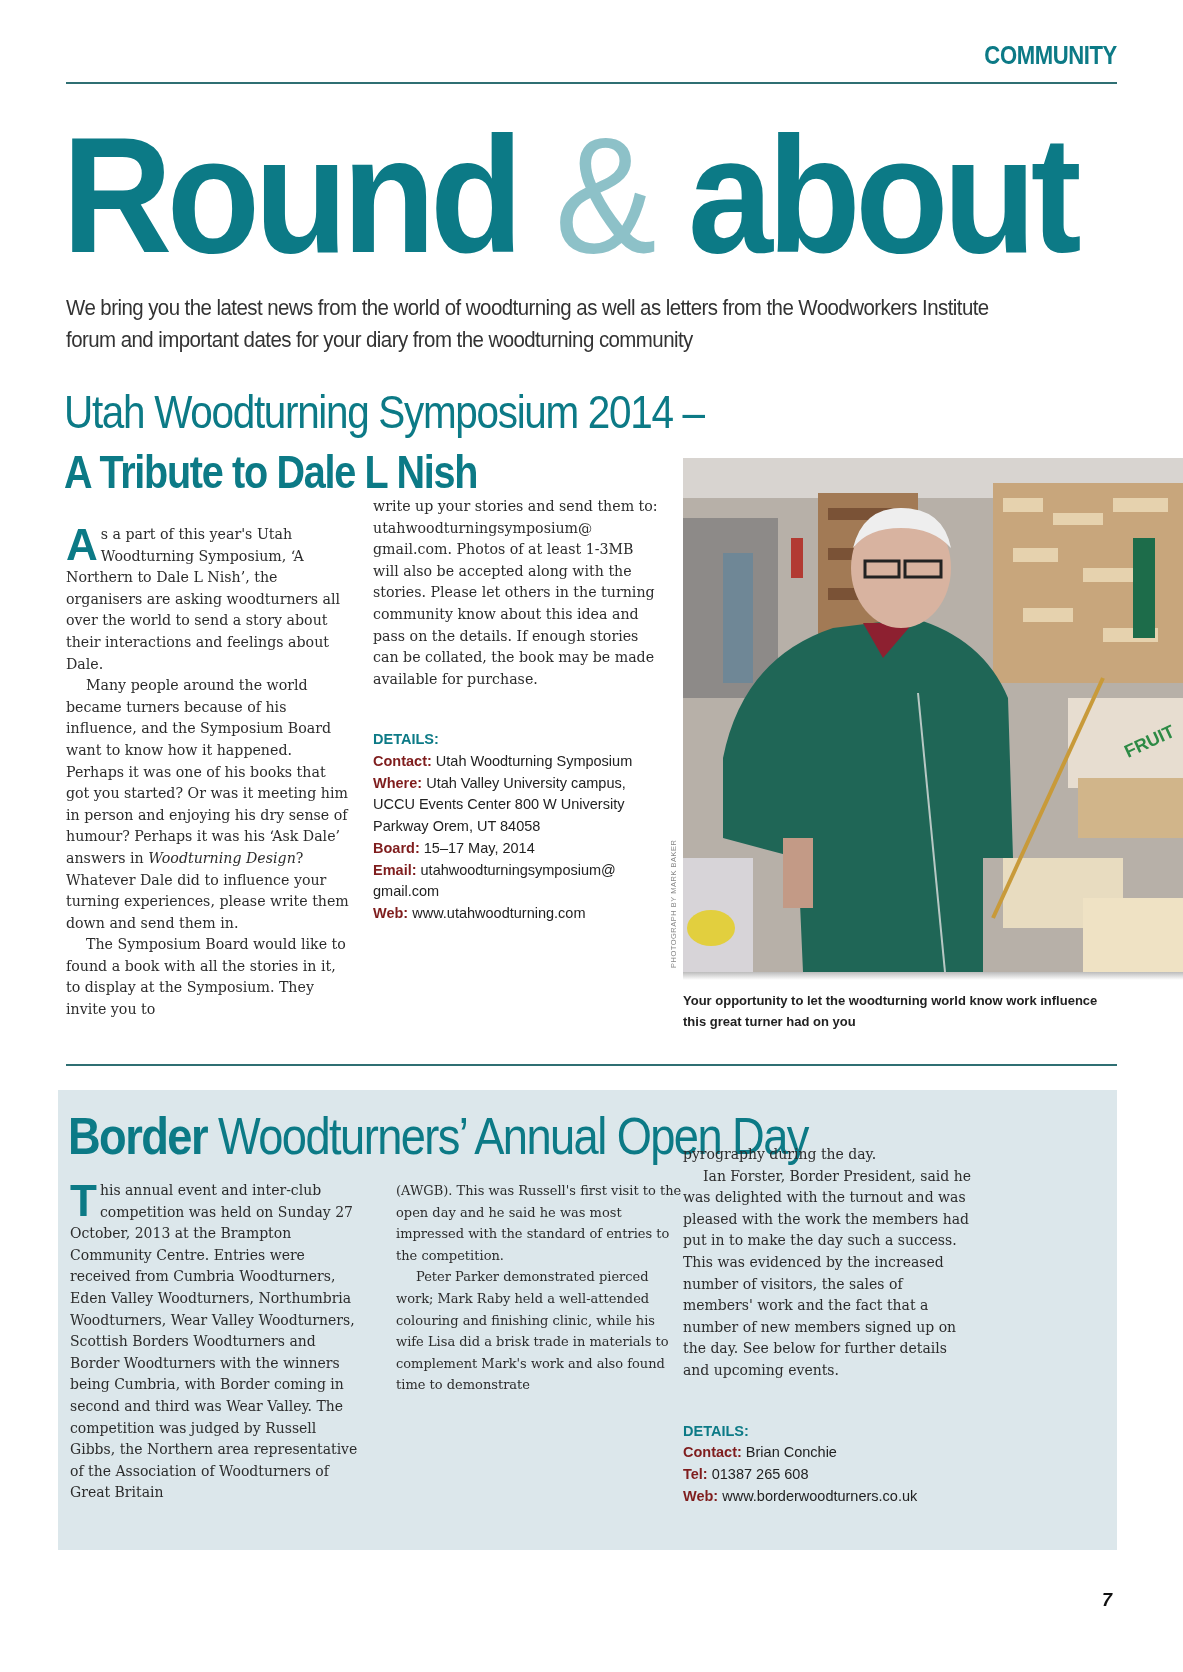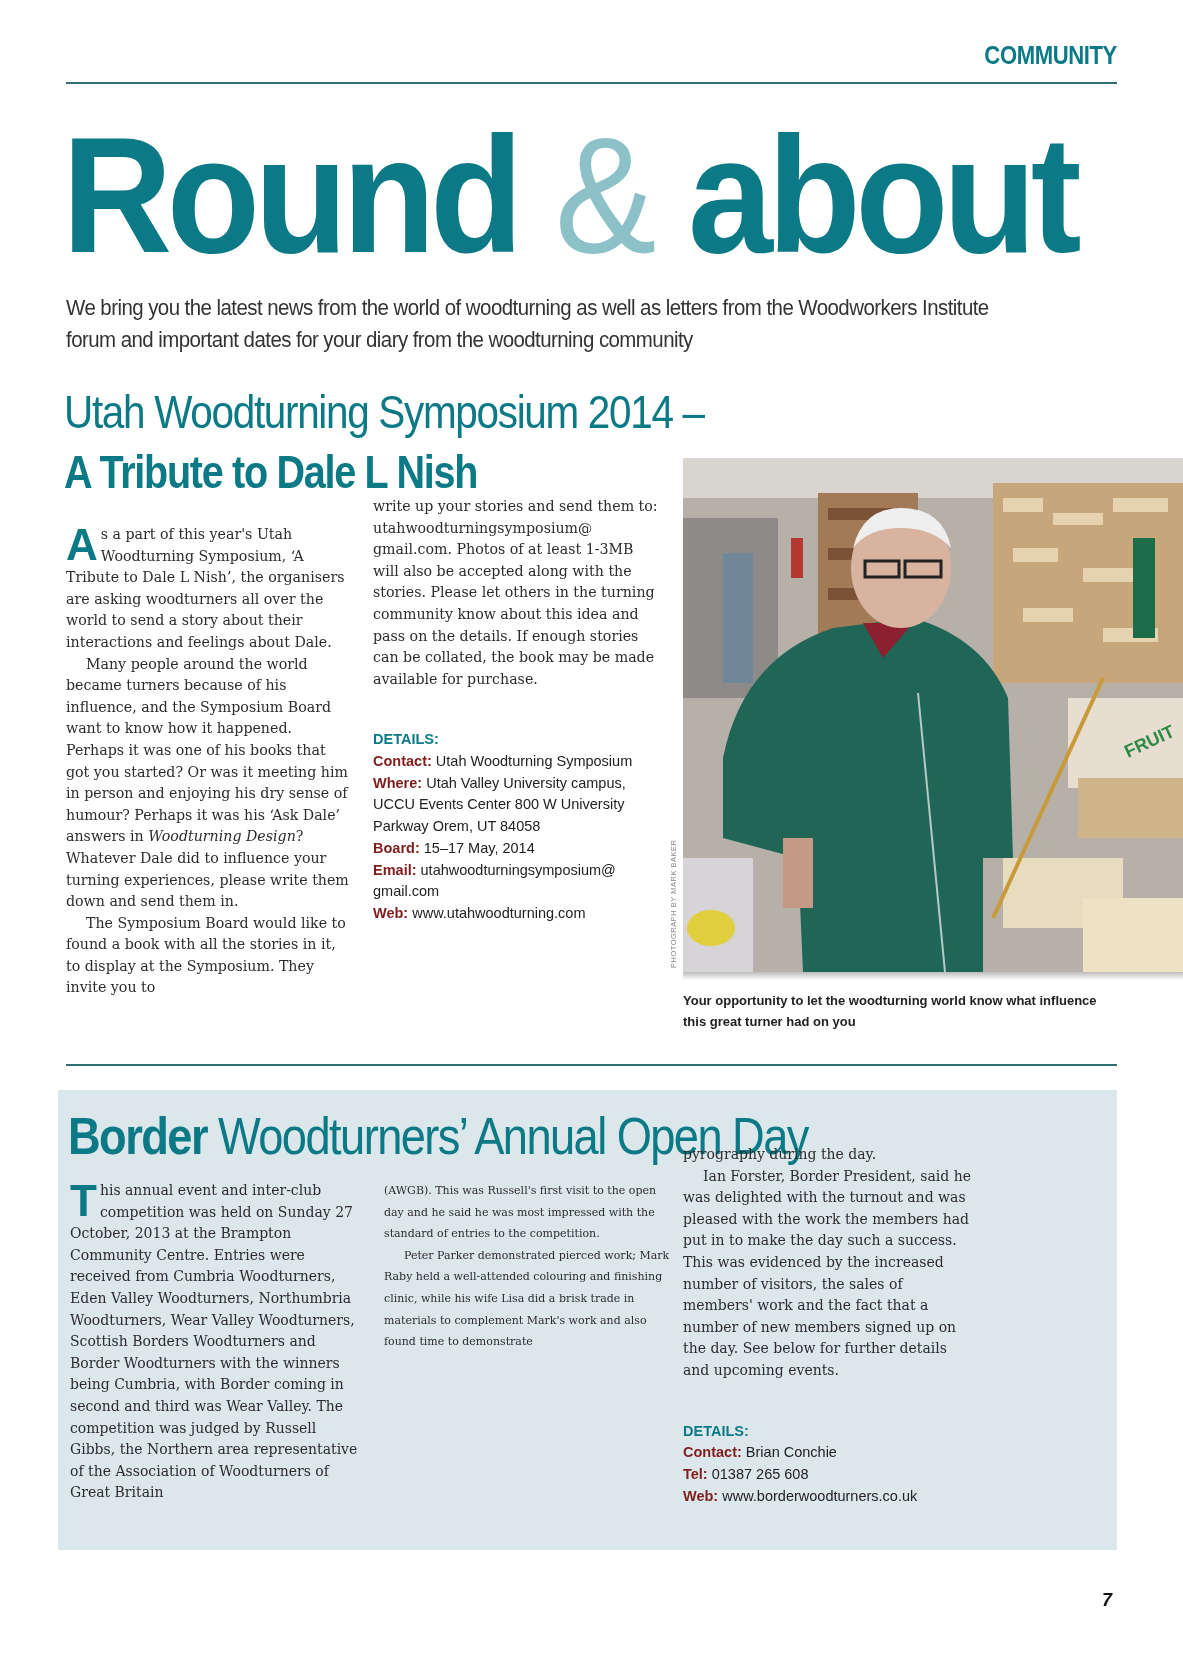--- a/index.html
+++ b/index.html
@@ -35,21 +35,21 @@
 <div class="top-rule"></div>
 
 <div class="masthead"><span>Round </span><span class="amp">&amp;</span><span> about</span></div>
 
 <div class="intro">We bring you the latest news from the world of woodturning as well as letters from the Woodworkers Institute forum and important dates for your diary from the woodturning community</div>
 
 <div class="h2-a">Utah Woodturning Symposium 2014 –</div>
 <div class="h2-b">A Tribute to Dale L Nish</div>
 
 <div class="col" style="left:66px; top:524px; width:286px;">
-  <p class="first"><span class="dropcap">A</span><span>s a part of this year's Utah Woodturning Symposium, ‘A Tribute to Dale L Nish’, the organisers are asking woodturners all over the world to send a story about their interactions and feelings about Dale.</span></p>
+  <p class="first"><span class="dropcap">A</span><span>s a part of this year's Utah Woodturning Symposium, ‘A Northern to Dale L Nish’, the organisers are asking woodturners all over the world to send a story about their interactions and feelings about Dale.</span></p>
   <p><span>Many people around the world became turners because of his influence, and the Symposium Board want to know how it happened. Perhaps it was one of his books that got you started? Or was it meeting him in person and enjoying his dry sense of humour? Perhaps it was his ‘Ask Dale’ answers in </span><i>Woodturning Design</i><span>? Whatever Dale did to influence your turning experiences, please write them down and send them in.</span></p>
   <p>The Symposium Board would like to found a book with all the stories in it, to display at the Symposium. They invite you to</p>
 </div>
 
 <div class="col" style="left:373px; top:496px; width:290px;">
   <p class="first">write up your stories and send them to: utahwoodturningsymposium@ gmail.com. Photos of at least 1-3MB will also be accepted along with the stories. Please let others in the turning community know about this idea and pass on the details. If enough stories can be collated, the book may be made available for purchase.</p>
   <div class="details" style="margin-top:16px;">
     <div class="hd">DETAILS:</div>
     <div><span class="k">Contact:</span> <span>Utah Woodturning Symposium</span></div>
     <div><span class="k">Where:</span> <span>Utah Valley University campus, UCCU Events Center 800 W University Parkway Orem, UT 84058</span></div>
@@ -95,32 +95,32 @@
     <line x1="235" y1="235" x2="262" y2="514" stroke="#b8c8c4" stroke-width="2"></line>
     <ellipse cx="218" cy="110" rx="50" ry="60" fill="#d8b3a0"></ellipse>
     <path d="M170 90 Q180 50 218 50 Q260 50 268 90 Q250 70 218 70 Q185 70 170 90 Z" fill="#eeeeee"></path>
     <rect x="182" y="103" width="34" height="16" fill="none" stroke="#222" stroke-width="3"></rect>
     <rect x="222" y="103" width="36" height="16" fill="none" stroke="#222" stroke-width="3"></rect>
     <rect x="100" y="380" width="30" height="70" fill="#c39a86"></rect>
   </svg>
 </div>
 <div class="photo-shadow"></div>
 <div class="credit">PHOTOGRAPH BY MARK BAKER</div>
-<div class="caption">Your opportunity to let the woodturning world know what influence this great turner had on you</div>
+<div class="caption">Your opportunity to let the woodturning world know work influence this great turner had on you</div>
 
 <div class="mid-rule"></div>
 
 <div class="box"></div>
 <div class="h2-border"><b>Border</b><span> Woodturners’ Annual Open Day</span></div>
 
 <div class="col" style="left:70px; top:1180px; width:290px; font-size:14px;">
   <p class="first"><span class="dropcap">T</span><span>his annual event and inter-club competition was held on Sunday 27 October, 2013 at the Brampton Community Centre. Entries were received from Cumbria Woodturners, Eden Valley Woodturners, Northumbria Woodturners, Wear Valley Woodturners, Scottish Borders Woodturners and Border Woodturners with the winners being Cumbria, with Border coming in second and third was Wear Valley. The competition was judged by Russell Gibbs, the Northern area representative of the Association of Woodturners of Great Britain</span></p>
 </div>
 
-<div class="col" style="left:384px; top:1180px; width:290px; font-size:11px;">
+<div class="col" style="left:396px; top:1180px; width:290px; font-size:13px;">
   <p class="first">(AWGB). This was Russell's first visit to the open day and he said he was most impressed with the standard of entries to the competition.</p>
   <p>Peter Parker demonstrated pierced work; Mark Raby held a well-attended colouring and finishing clinic, while his wife Lisa did a brisk trade in materials to complement Mark's work and also found time to demonstrate</p>
 </div>
 
 <div class="col" style="left:683px; top:1144px; width:290px; font-size:14px;">
   <p class="first">pyrography during the day.</p>
   <p>Ian Forster, Border President, said he was delighted with the turnout and was pleased with the work the members had put in to make the day such a success. This was evidenced by the increased number of visitors, the sales of members' work and the fact that a number of new members signed up on the day. See below for further details and upcoming events.</p>
   <div class="details" style="margin-top:18px;">
     <div class="hd">DETAILS:</div>
     <div><span class="k">Contact:</span> <span>Brian Conchie</span></div>

